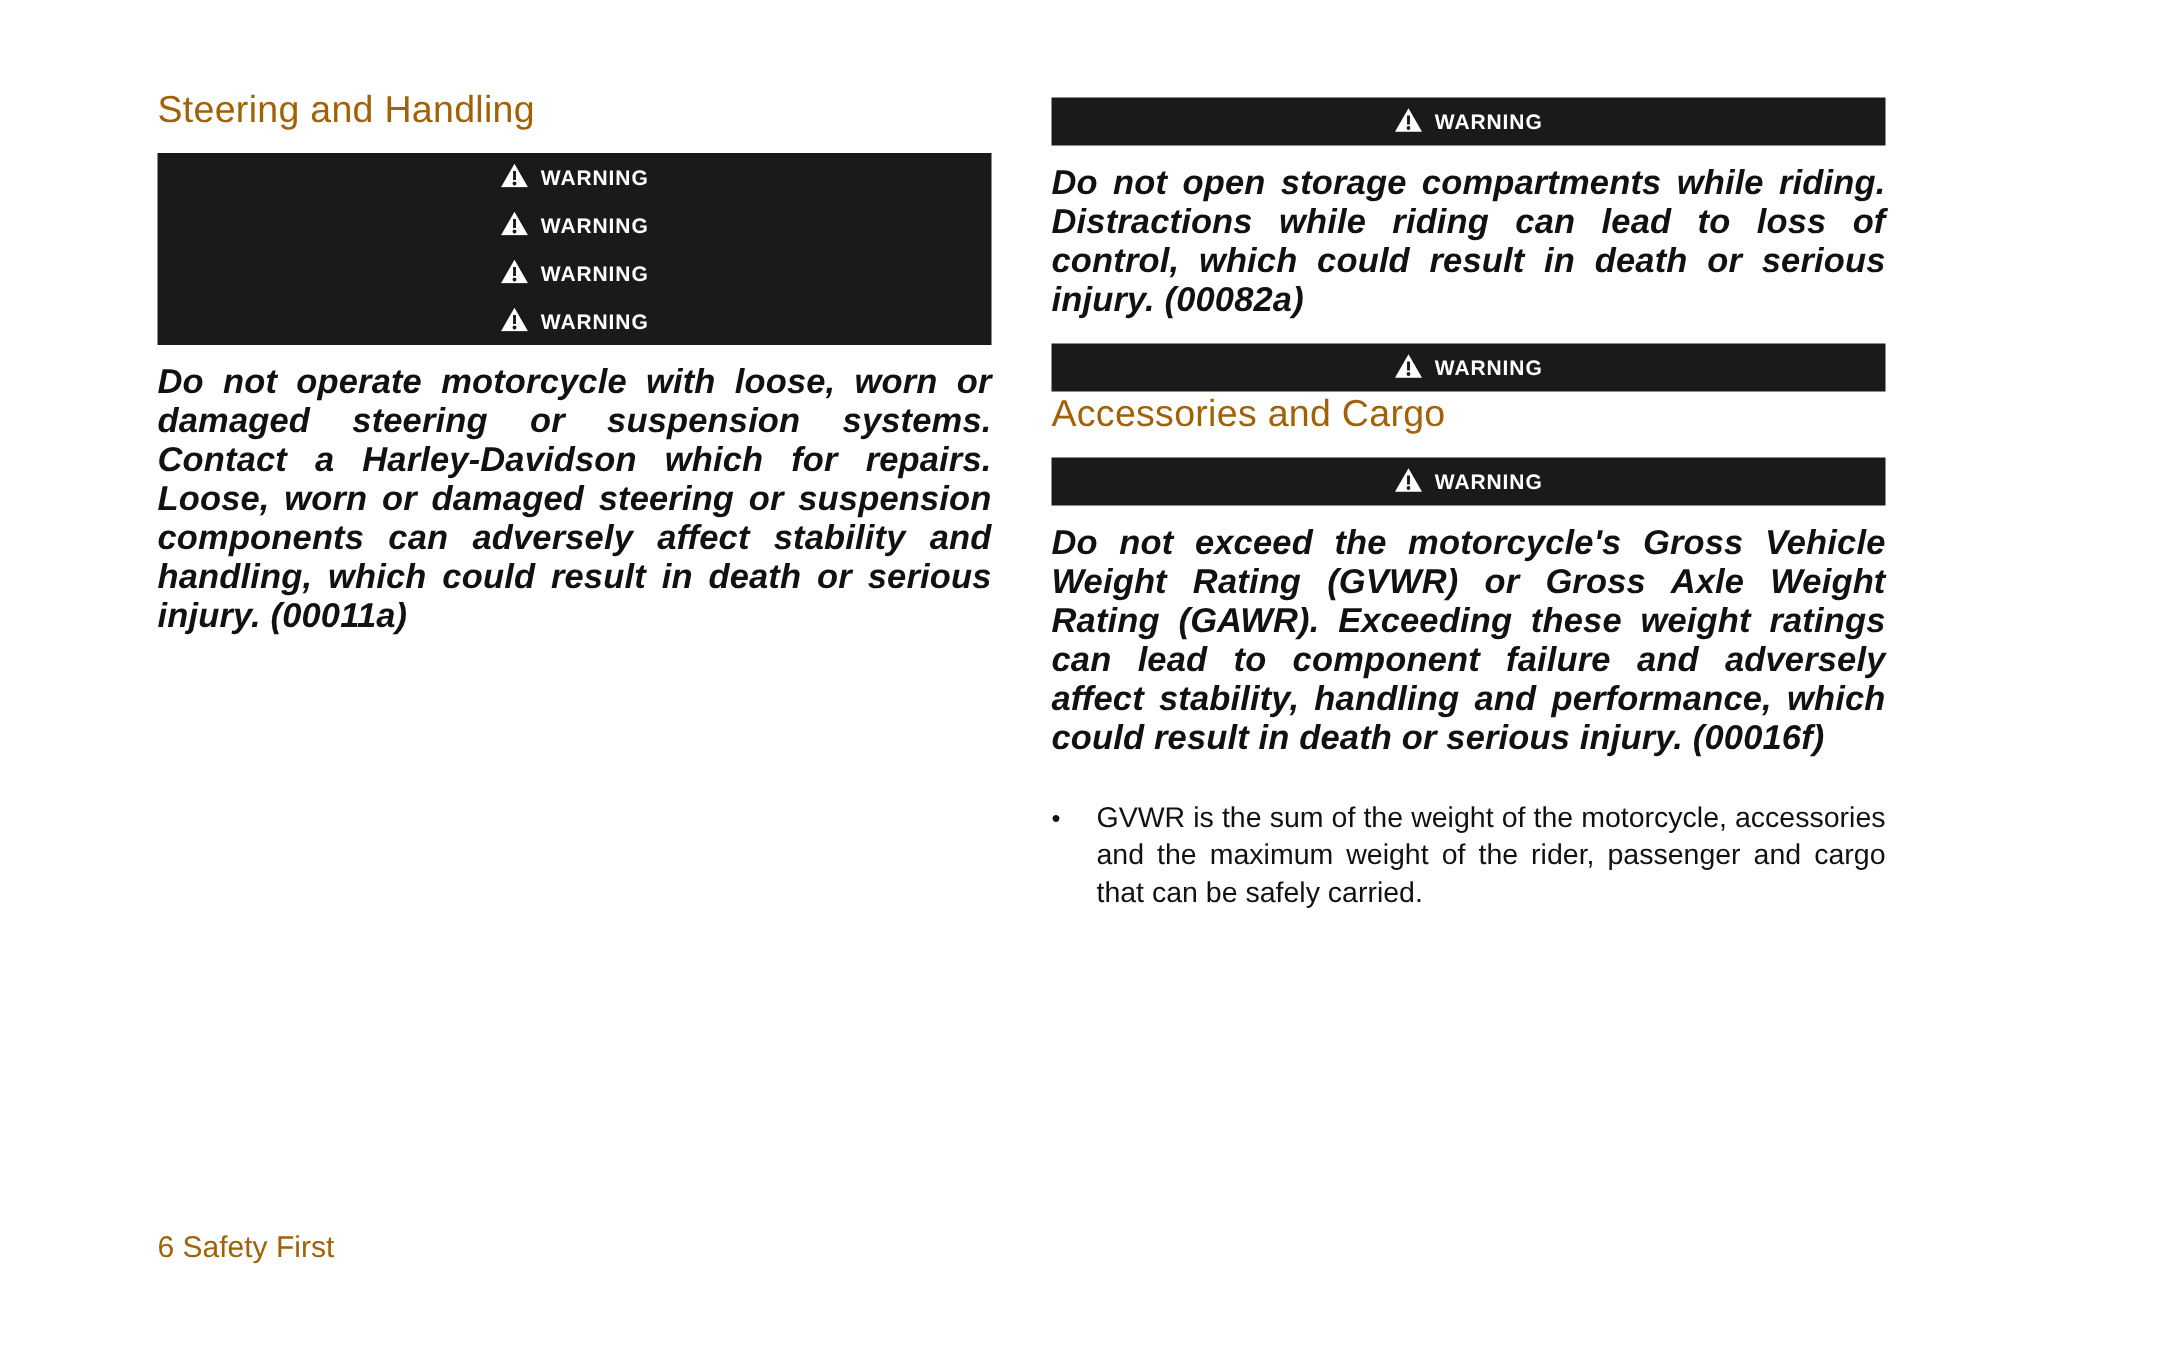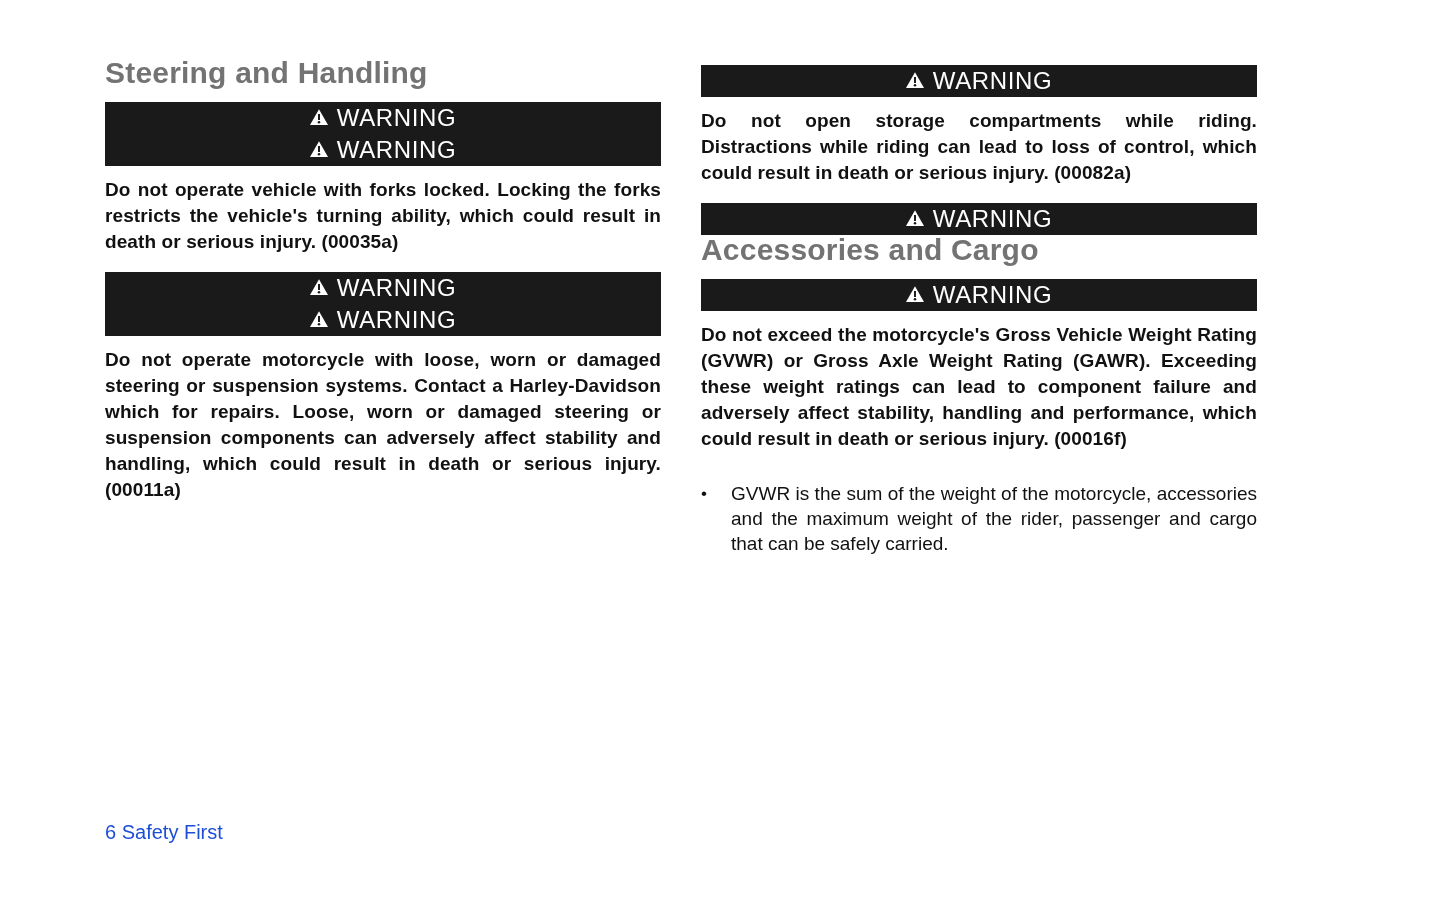--- a/index.html
+++ b/index.html
@@ -10,53 +10,54 @@
     color: #111111;
     overflow: hidden;
   }
   .page { position: relative; width: 1445px; height: 900px; background: #fff; }
 
   .col { position: absolute; }
   .col-left  { left: 105px; top: 58px;  width: 556px; }
   .col-right { left: 701px; top: 65px;  width: 556px; }
 
   .doc-heading {
-    font-size: 30px;
-    font-weight: bold;
+    font-size: 25px;
+    font-weight: normal;
     line-height: 30px;
-    color: #737373;
+    color: #a16207;
     margin-bottom: 14px;
     letter-spacing: 0.2px;
   }
   .heading-spaced { }
 
   .warn-bar {
     width: 100%;
     height: 32px;
     background: #1a1a1a;
     color: #ffffff;
     display: flex;
     align-items: center;
     justify-content: center;
     gap: 9px;
   }
   .warn-bar .warn-label {
-    font-size: 24px;
-    font-weight: normal;
+    font-size: 14px;
+    font-weight: bold;
     letter-spacing: 0.6px;
   }
   .warn-icon { display: inline-flex; margin-top: -2px; }
 
   .warn-text {
-    font-size: 19px;
+    font-size: 23px;
     font-weight: bold;
     line-height: 26px;
     text-align: justify;
     margin: 11px 0 17px 0;
     letter-spacing: 0.1px;
+    font-style: italic;
   }
   .warn-text.last { margin-bottom: 0; }
 
   .bullet-list { margin-top: 29px; }
   .bullet-item {
     display: flex;
     font-size: 19px;
     font-weight: normal;
     line-height: 25px;
   }
@@ -66,21 +67,21 @@
     font-size: 17px;
   }
   .bullet-text { flex: 1; text-align: justify; }
 
   .page-footer {
     position: absolute;
     left: 105px;
     top: 821px;
     font-size: 20px;
     font-weight: normal;
-    color: #1d4ed8;
+    color: #a16207;
   }
 </style>
 </head>
 <body>
 
 <div class="page">
 
   <div class="col col-left">
     <div class="doc-heading">Steering and Handling</div>
 
@@ -98,21 +99,20 @@
     <div class="warn-bar">
       <span class="warn-icon">
         <svg width="18" height="16" viewBox="0 0 24 21">
             <path d="M12 0 L24 21 H0 Z" fill="#ffffff"></path>
             <rect x="10.7" y="6.5" width="2.6" height="8" fill="#1a1a1a"></rect>
             <circle cx="12" cy="17.6" r="1.7" fill="#1a1a1a"></circle>
           </svg>
       </span>
       <span class="warn-label">WARNING</span>
     </div>
-    <p class="warn-text">Do not operate vehicle with forks locked. Locking the forks restricts the vehicle's turning ability, which could result in death or serious injury. (00035a)</p>
 
     <div class="warn-bar">
       <span class="warn-icon">
         <svg width="18" height="16" viewBox="0 0 24 21">
             <path d="M12 0 L24 21 H0 Z" fill="#ffffff"></path>
             <rect x="10.7" y="6.5" width="2.6" height="8" fill="#1a1a1a"></rect>
             <circle cx="12" cy="17.6" r="1.7" fill="#1a1a1a"></circle>
           </svg>
       </span>
       <span class="warn-label">WARNING</span>

